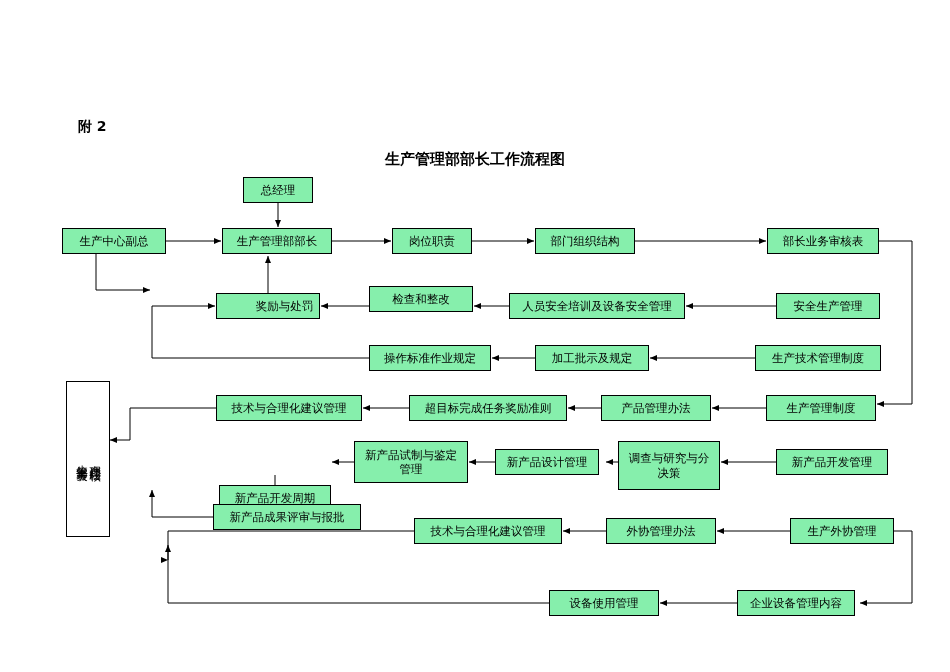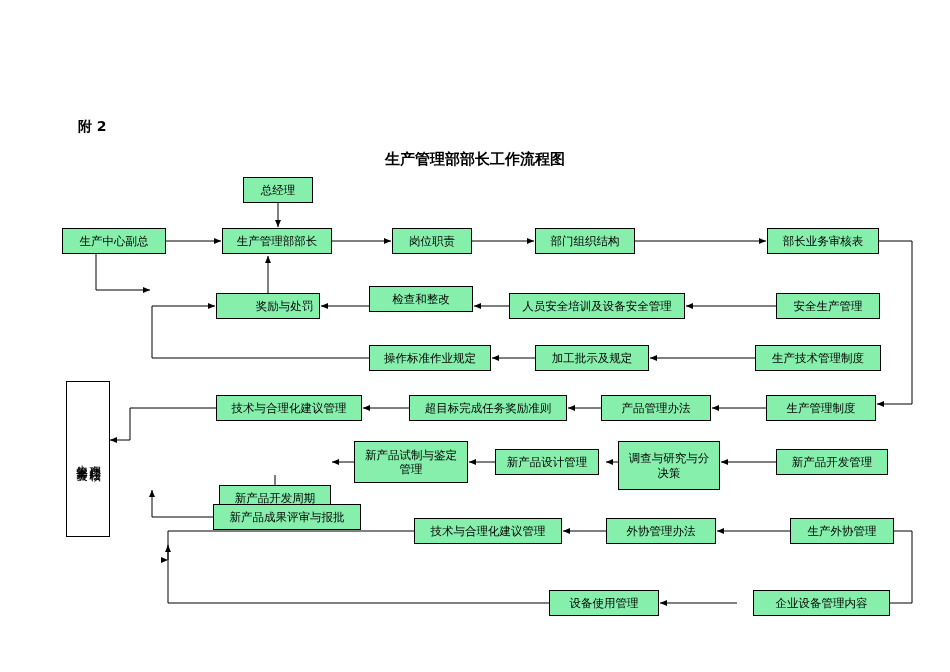--- a/index.html
+++ b/index.html
@@ -158,14 +158,14 @@
 管理</div>
     <div class="node" style="left: 495px; top: 449px; width: 104px; height: 26px;">新产品设计管理</div>
     <div class="node" style="left: 618px; top: 441px; width: 102px; height: 49px;">调查与研究与分
 决策</div>
     <div class="node" style="left: 776px; top: 449px; width: 112px; height: 26px;">新产品开发管理</div>
     <div class="node" style="left: 213px; top: 504px; width: 148px; height: 26px;">新产品成果评审与报批</div>
     <div class="node" style="left: 414px; top: 518px; width: 148px; height: 26px;">技术与合理化建议管理</div>
     <div class="node" style="left: 606px; top: 518px; width: 110px; height: 26px;">外协管理办法</div>
     <div class="node" style="left: 790px; top: 518px; width: 104px; height: 26px;">生产外协管理</div>
     <div class="node" style="left: 549px; top: 590px; width: 110px; height: 26px;">设备使用管理</div>
-    <div class="node" style="left: 737px; top: 590px; width: 137px; height: 26px; margin-left: 16px;">企业设备管理内容</div>
+    <div class="node" style="left: 737px; top: 590px; width: 118px; height: 26px;">企业设备管理内容</div>
   </div>
 
 </body></html>

